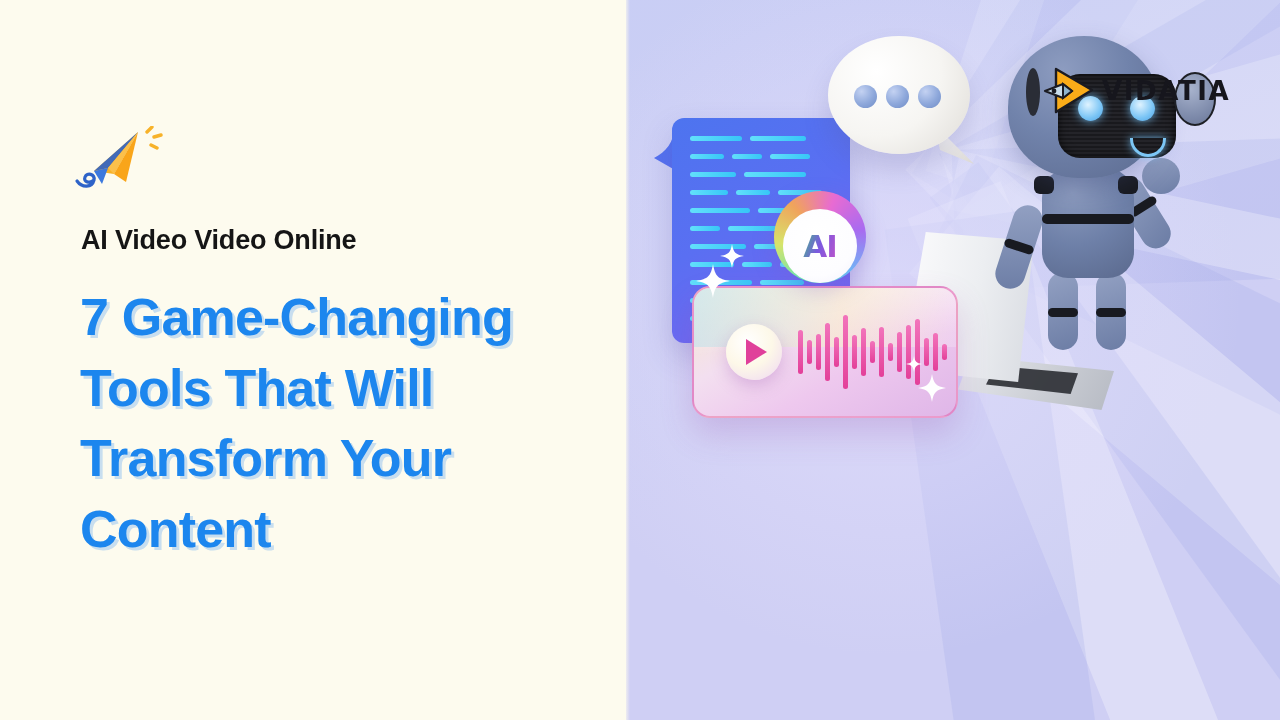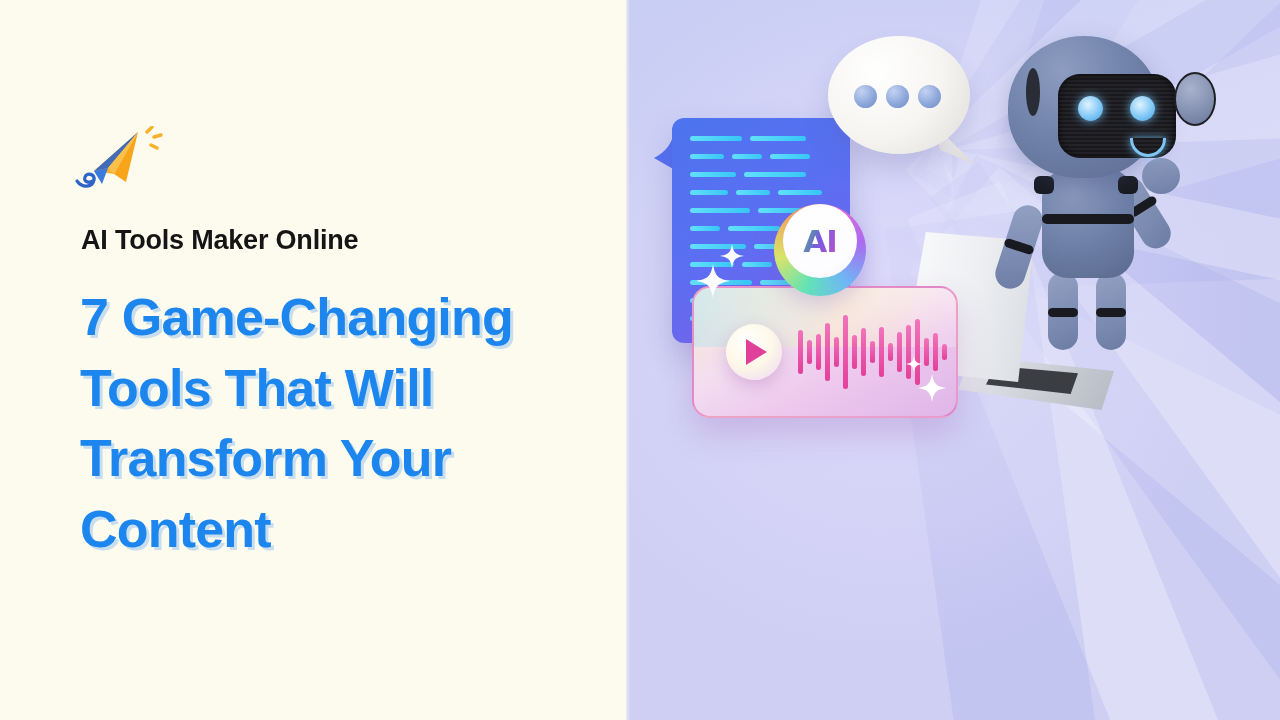--- a/index.html
+++ b/index.html
@@ -102,23 +102,23 @@
     background:radial-gradient(circle at 30% 25%,#fbfaf7,#d9d6d1);
     clip-path:path("M0,0 L40,40 L6,26 Z");
   }
   .sdot{
     position:absolute;width:23px;height:23px;border-radius:50%;
     background:radial-gradient(circle at 33% 28%,#c4d2f2 0%,#8ea8db 55%,#6f8cc6 100%);
   }
 
   
   #ai-badge{
-    position:absolute;left:150px;top:204px;width:92px;height:92px;border-radius:50%;
+    position:absolute;left:150px;top:191px;width:92px;height:92px;border-radius:50%;
     background:conic-gradient(from 20deg,#e86bd2,#a96bf0,#6fb6f5,#62e3b6,#d7e46a,#f0a35c,#e86bd2);
-    display:flex;align-items:flex-start;justify-content:center;
+    display:flex;align-items:flex-end;justify-content:center;
     box-shadow:0 8px 22px rgba(130,90,200,.28);
   }
   #ai-badge-inner{
     width:74px;height:74px;border-radius:50%;
     background:radial-gradient(circle at 45% 40%,#ffffff 0%,#fdfdff 62%,#f2f0fb 100%);
     display:flex;align-items:center;justify-content:center;
   }
   #ai-text{
     font-size:31px;font-weight:700;letter-spacing:-1px;
     background:linear-gradient(110deg,#3fc07f 0%,#7b59e0 48%,#c253c8 100%);
@@ -367,31 +367,42 @@
         <path d="M17 0 C19 12 22 15 34 17 C22 19 19 22 17 34 C15 22 12 19 0 17 C12 15 15 12 17 0Z" fill="#fff"></path>
       </svg>
       <svg class="spark" style="left:282px;top:356px" width="16" height="16" viewBox="0 0 34 34">
         <path d="M17 0 C19 12 22 15 34 17 C22 19 19 22 17 34 C15 22 12 19 0 17 C12 15 15 12 17 0Z" fill="#fff"></path>
       </svg>
     </div>
 
     <div id="seam"></div>
   </div>
 
+  <div id="logo">
+    <div id="logo-mark">
+      <svg width="54" height="54" viewBox="0 0 54 54">
+        <path d="M14 5 L50 26 L14 48 Z" fill="#FBAC18" stroke="#1b1b22" stroke-width="2.4" stroke-linejoin="round"></path>
+        <path d="M3 27 L21 20 L30 27 L21 34 Z" fill="#C9DCEA" stroke="#1b1b22" stroke-width="2.2" stroke-linejoin="round"></path>
+        <path d="M21 20 L30 27 L21 34 Z" fill="#8FB4CE" stroke="#1b1b22" stroke-width="2"></path>
+        <circle cx="12" cy="27" r="2.4" fill="#1b1b22"></circle>
+      </svg>
+    </div>
+    <span id="logo-text">VIDATIA</span>
+  </div>
 
   <div id="left-panel">
     <div id="plane-icon">
       <svg width="96" height="68" viewBox="0 0 96 68">
         <path d="M9 55 C14 62 24 62 26 54 C27 48 19 46 17 51 C15 56 22 58 26 54" fill="none" stroke="#2E63C8" stroke-width="3.2" stroke-linecap="round"></path>
         <path d="M70 6 L26 45 L46 48 Z" fill="#F7B229"></path>
         <path d="M70 6 L46 48 L58 56 Z" fill="#F9A51A"></path>
         <path d="M70 6 L26 45 L40 42 Z" fill="#2E63C8" opacity=".9"></path>
         <path d="M26 45 L40 42 L34 58 Z" fill="#3C79DE"></path>
         <path d="M70 6 L40 42 L46 48 Z" fill="#FBC04B"></path>
         <path d="M79 6 L84 1 M86 11 L93 9 M83 19 L89 22" stroke="#F7B229" stroke-width="3.4" stroke-linecap="round" fill="none"></path>
       </svg>
     </div>
 
-    <div id="eyebrow">AI Tools Maker Online</div>
+    <div id="eyebrow">AI Video Video Online</div>
     <div id="headline">7 Game-Changing Tools That Will Transform Your Content</div>
   </div>
 
 </div>
 
 </body></html>

